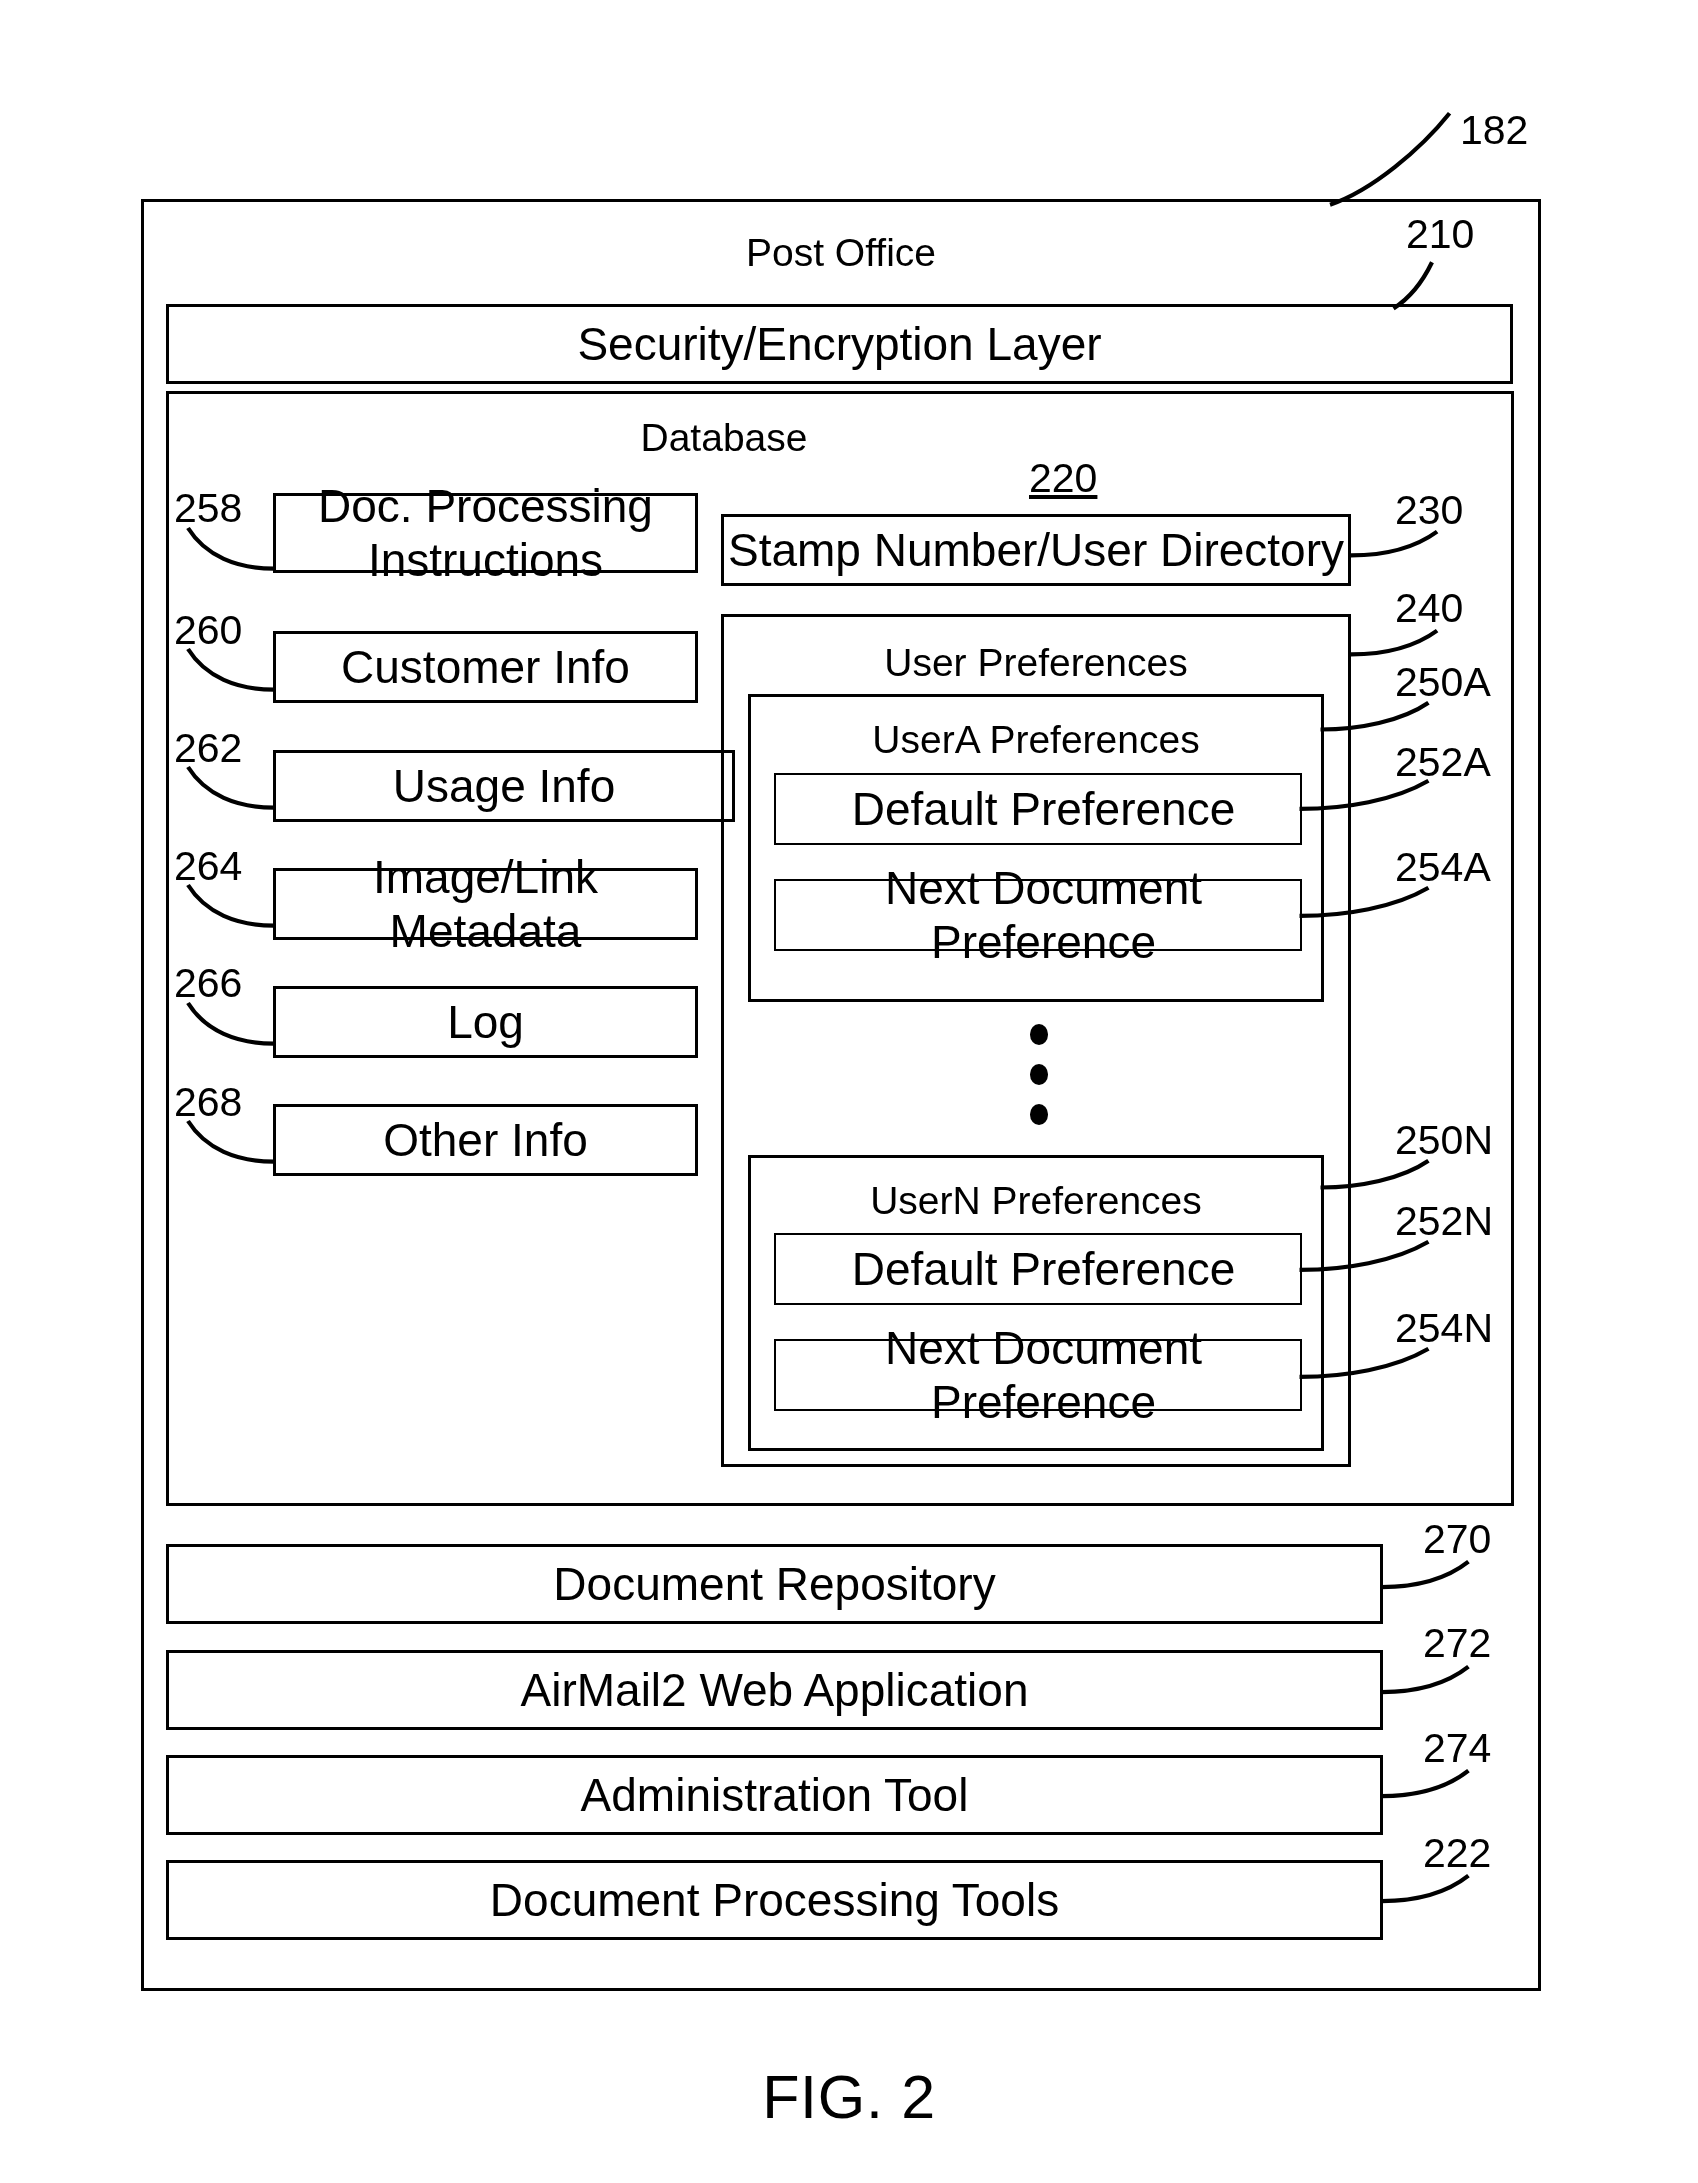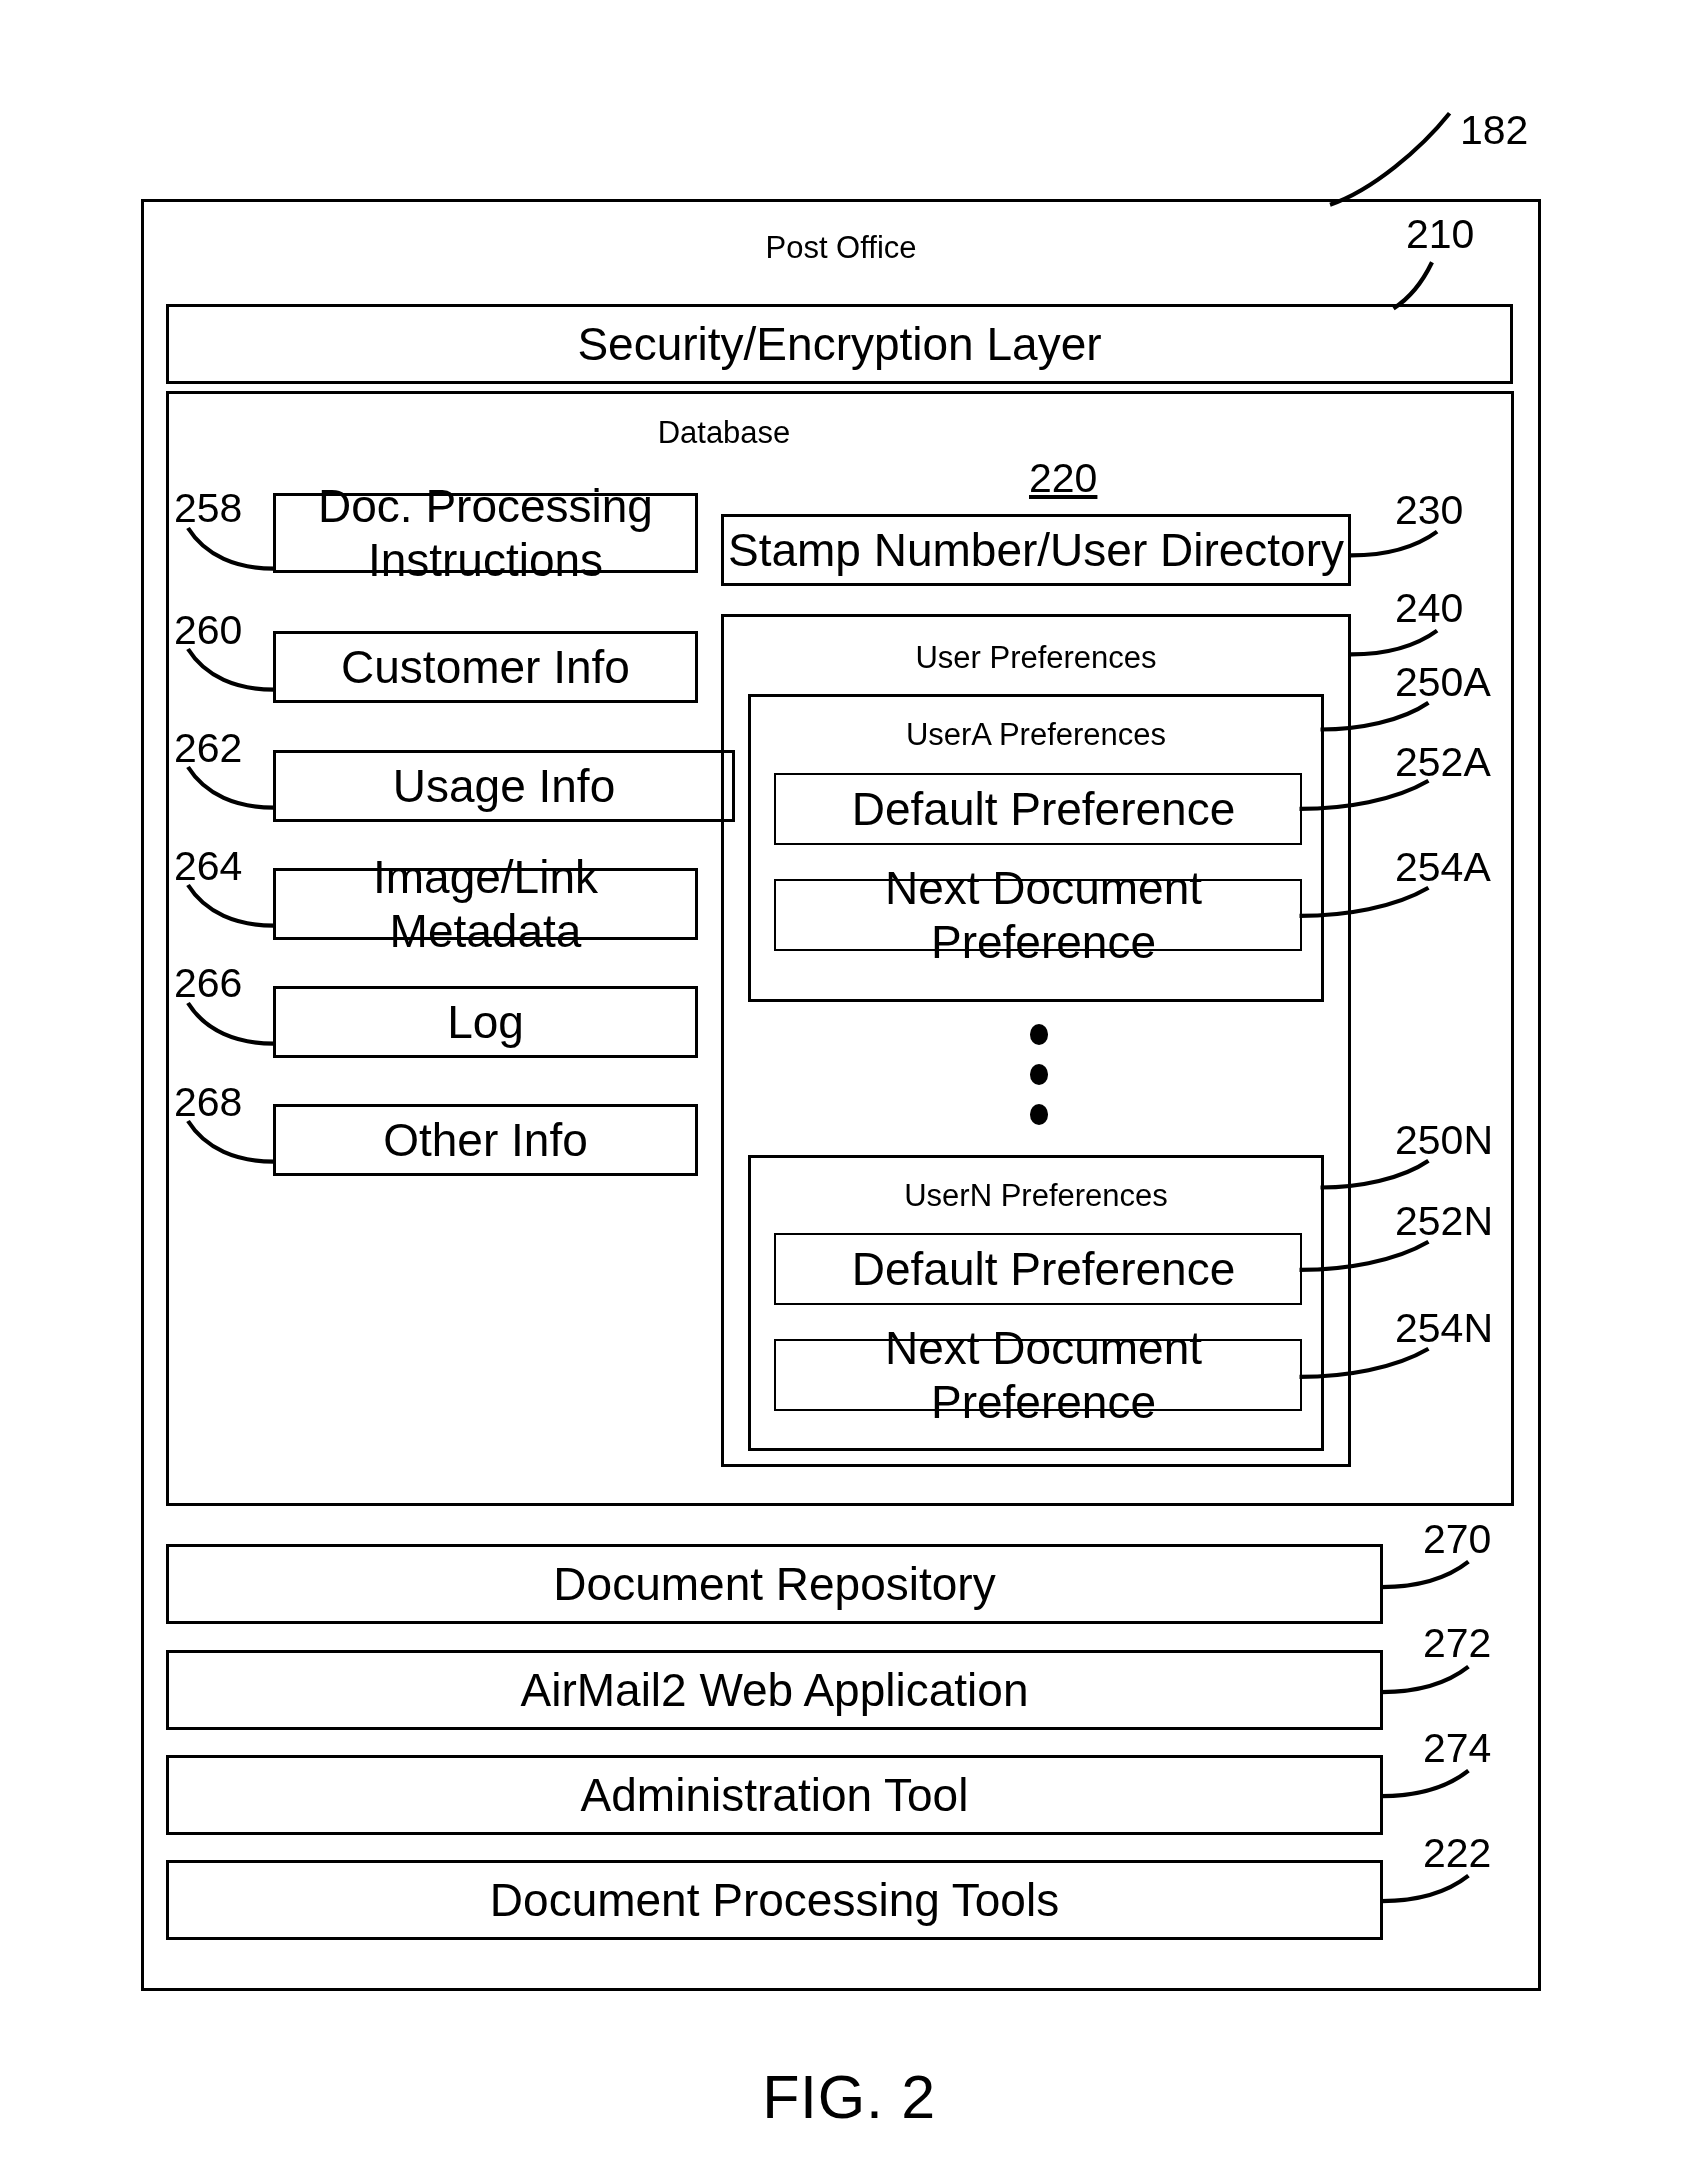--- a/index.html
+++ b/index.html
@@ -56,21 +56,21 @@
     background: #000;
   }
   .figcaption {
     position: absolute;
     width: 100%;
     text-align: center;
     font-size: 61px;
     letter-spacing: 0.7px;
   }
   
-  .fs-title   { font-size: 31px; }
+  .fs-title   { font-size: 39px; }
   .fs-box     { font-size: 46px; }
   .fs-ref     { font-size: 41px; }
 </style>
 </head>
 <body>
 
 <div id="figure">
 
   <svg class="leader" style="left:1323px; top:106px; width:225px; height:113px;" viewBox="0 0 320 160" width="225" height="113">
     <path d="M 10 140 C 70 120, 140 60, 180 10" stroke="#000" stroke-width="6" fill="none"></path>

